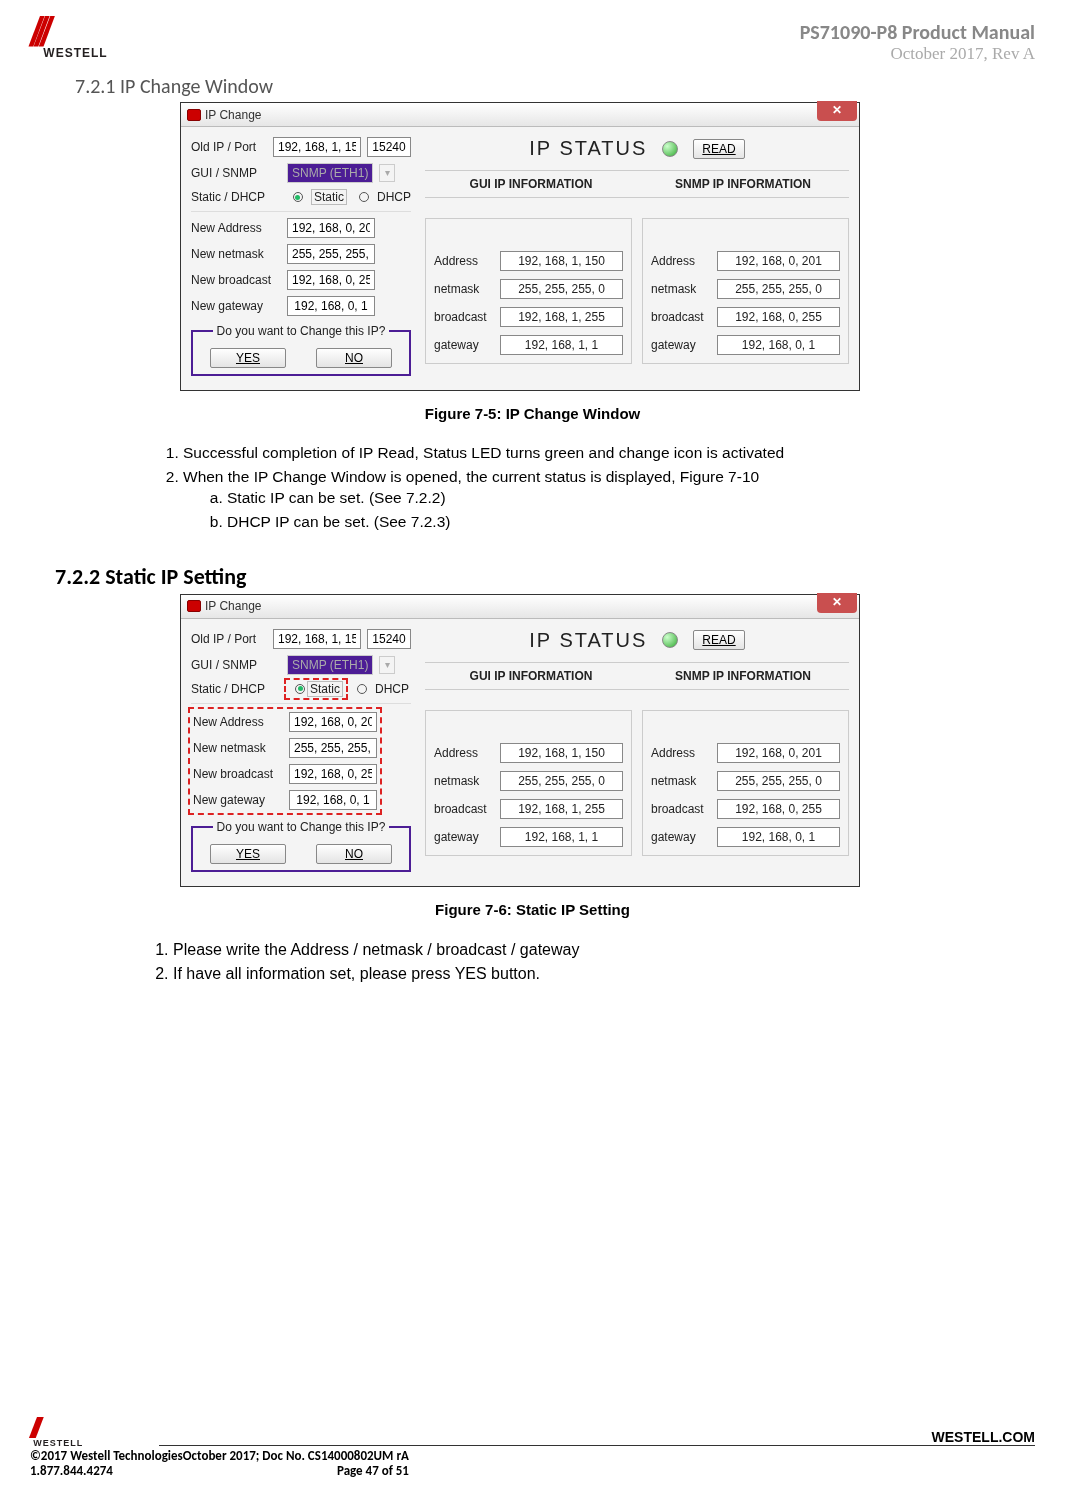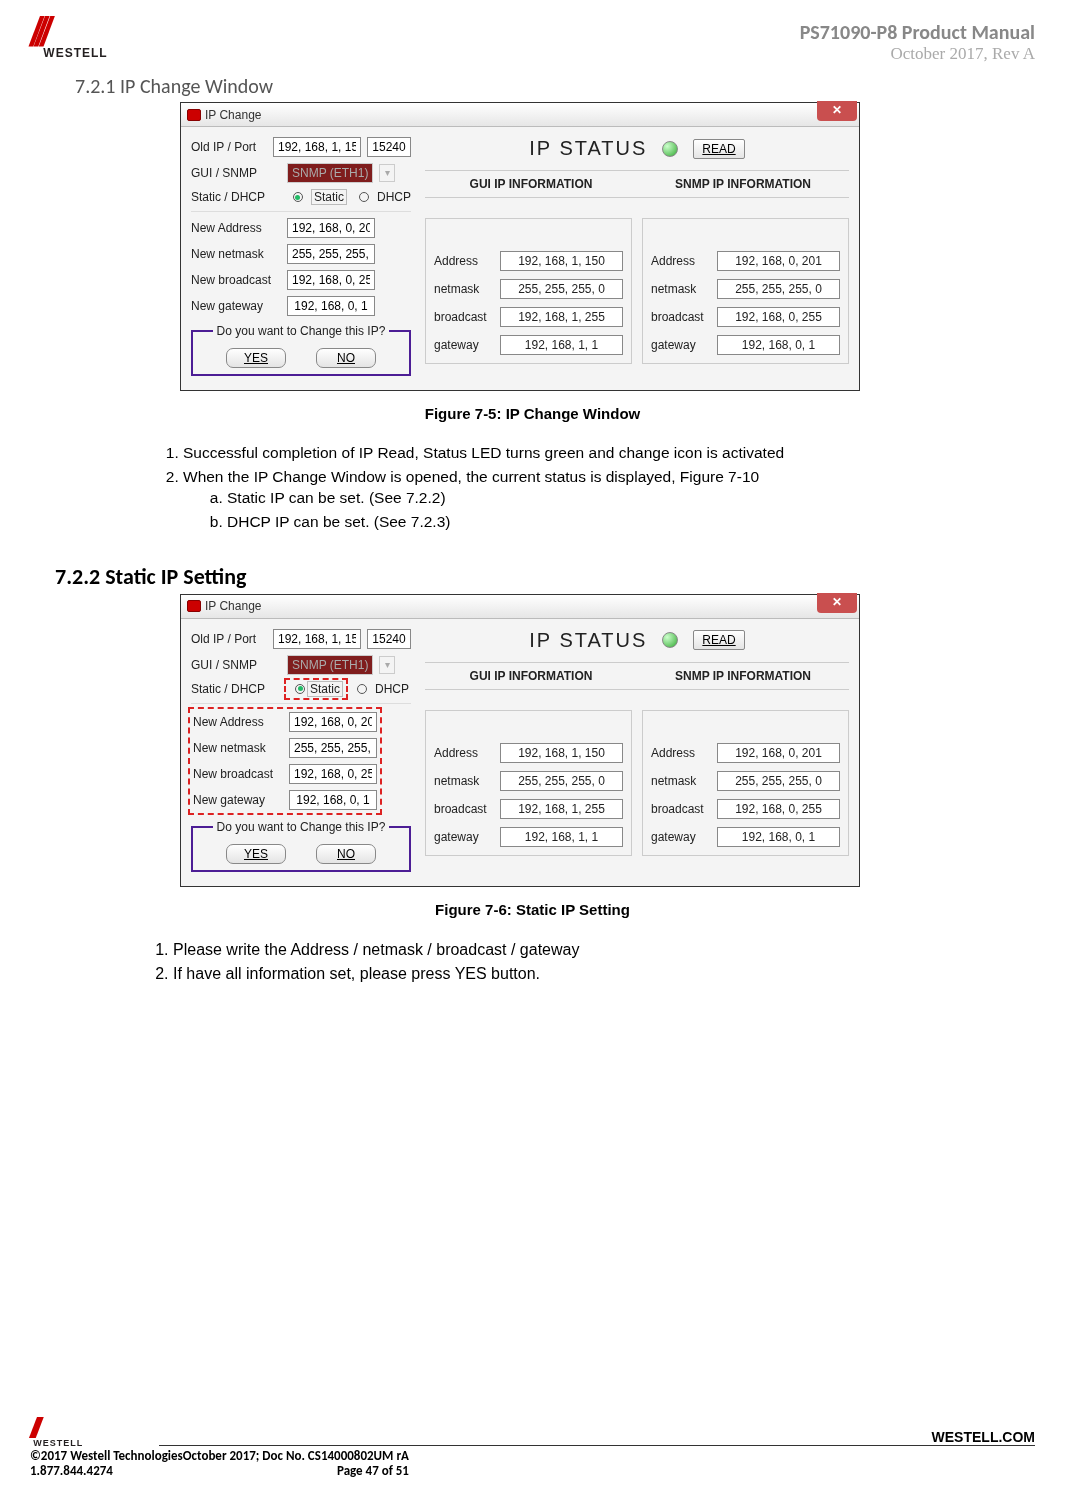--- a/index.html
+++ b/index.html
@@ -40,28 +40,28 @@
   .info-grid { display: flex; gap: 10px; margin-top: 20px; }
   .info-box { flex: 1; border: 1px solid #ccc; padding: 14px 8px 8px 8px; background: #f4f4f4; display: flex; flex-direction: column; gap: 8px; }
   .kv { display: flex; align-items: center; gap: 6px; }
   .kv label { width: 60px; font-size: 12px; }
   .kv .val, .kv input { flex: 1; border: 1px solid #888; background: #fff; font-size: 12px; padding: 2px 4px; text-align: center; height: 20px; }
   .row { display: flex; align-items: center; gap: 6px; margin-bottom: 6px; }
   .row label.l { width: 90px; font-size: 12px; }
   .row input { border: 1px solid #888; background: #fff; font-size: 12px; padding: 2px 4px; text-align: center; height: 20px; }
   .row input.ip { width: 88px; }
   .row input.port { width: 44px; }
-  .row .disabled { color: #aaa; border: 1px solid #ccc; display: inline-block; padding: 2px 4px; background: #7f1d1d; }
+  .row .disabled { color: #aaa; border: 1px solid #ccc; display: inline-block; padding: 2px 4px; background: #4c1d95; }
   .radio { width: 10px; height: 10px; border: 1px solid #555; border-radius: 50%; display: inline-flex; align-items: center; justify-content: center; margin: 0 2px 0 6px; }
   .radio.checked::after { content: ''; width: 5px; height: 5px; background: #2b6; border-radius: 50%; }
   .radiolbl { border: 1px solid #bbb; padding: 0 2px; font-size: 12px; }
   .fieldset { border: 2px solid #4c1d95; padding: 6px; margin-top: 8px; text-align: center; }
   .fieldset legend { font-size: 12px; padding: 0 4px; }
   .confirm-btns { display: flex; justify-content: center; gap: 30px; margin-top: 4px; }
-  .confirm-btns .win-btn { width: 60px; border-radius: 7px; }
+  .confirm-btns .win-btn { width: 76px; }
   .fig-cap { text-align: center; font-weight: bold; font-size: 15px; margin: 14px 0 20px 0; }
   .explain { margin-left: 125px; margin-right: 60px; font-size: 15.5px; line-height: 1.4; }
   .explain li { margin-bottom: 2px; }
   .explain ol { list-style-position: outside; padding-left: 28px; }
   .explain ol ol { list-style-type: lower-alpha; padding-left: 44px; }
   .explain2 { margin-left: 115px; font-size: 16px; line-height: 1.5; }
   .explain2 ol { padding-left: 28px; }
   .dashed-red { outline: 2px dashed #d22; outline-offset: 1px; }
   .footer { position: absolute; bottom: 24px; left: 30px; right: 30px; }
   .footer-line { border-top: 1px solid #333; margin-bottom: 2px; margin-left: 76px; }

